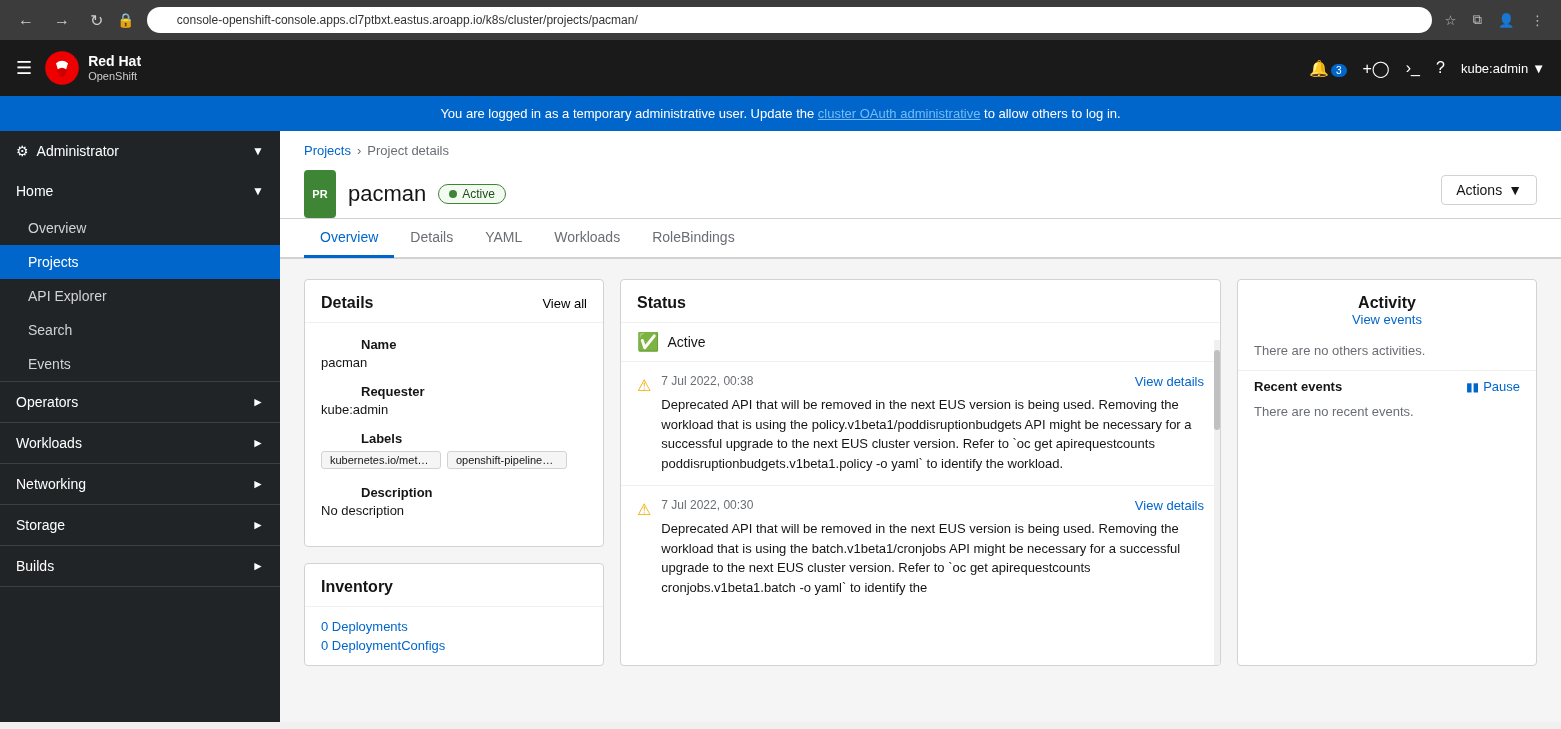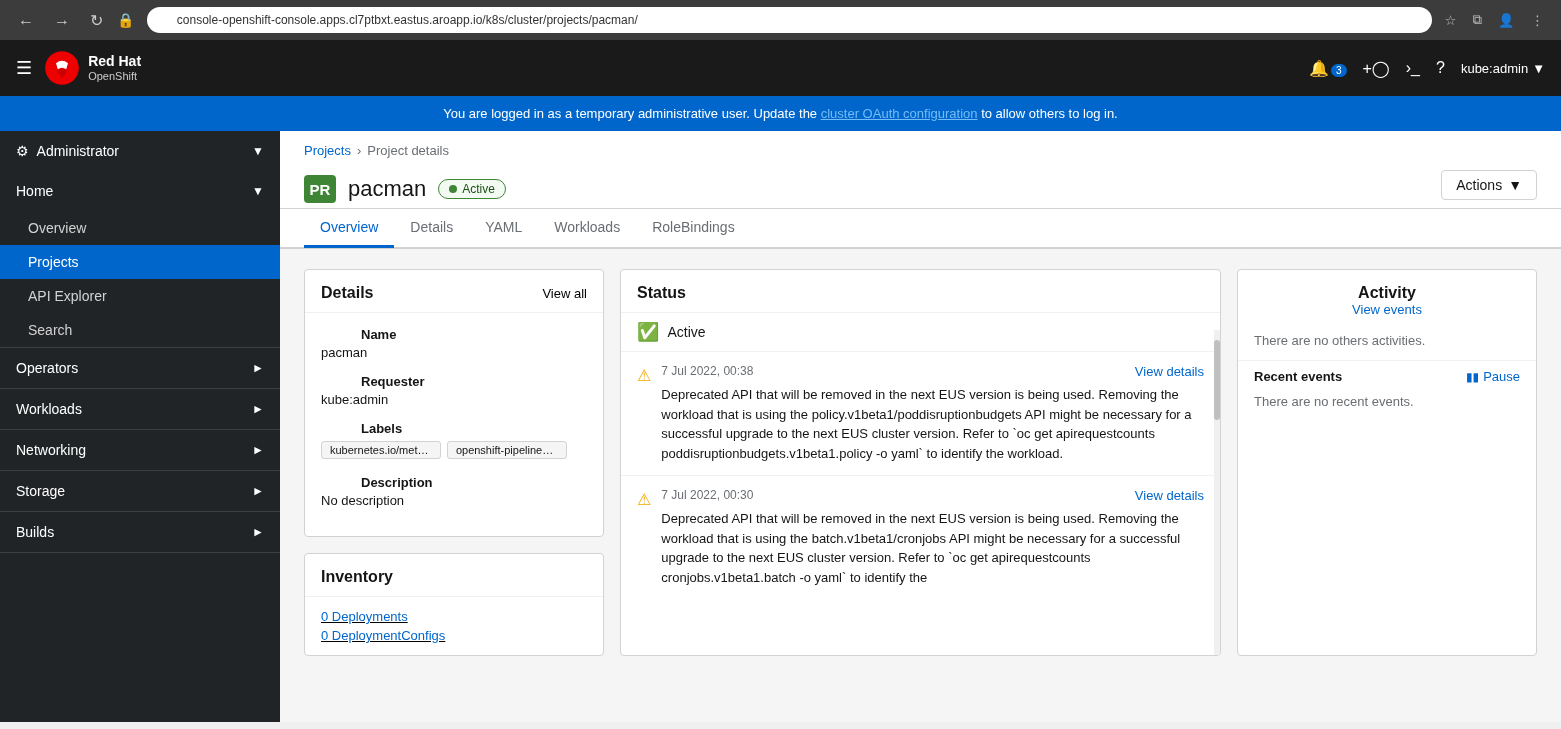--- a/index.html
+++ b/index.html
@@ -132,28 +132,28 @@
       background: #fff;
       padding: 12px 24px 0;
       display: flex;
       align-items: center;
       justify-content: space-between;
       border-bottom: 1px solid #d2d2d2;
     }
     .project-title-area { display: flex; align-items: center; gap: 12px; }
     .project-icon {
       width: 32px;
-      height: 28px;
+      height: 48px;
       background: #3e8635;
       border-radius: 4px;
       display: flex;
       align-items: center;
       justify-content: center;
       color: #fff;
-      font-size: 15px;
+      font-size: 11px;
       font-weight: 700;
     }
     .project-name { font-size: 22px; font-weight: 400; color: #151515; }
     .status-badge {
       display: flex;
       align-items: center;
       gap: 5px;
       background: #f3faf2;
       border: 1px solid #3e8635;
       border-radius: 20px;
@@ -289,21 +289,21 @@
       gap: 4px;
       color: #06c;
       font-size: 13px;
       cursor: pointer;
       background: none;
       border: none;
     }
     .pause-icon { font-size: 12px; }
 
     
-    .inventory-body { padding: 10px 16px; text-decoration: underline; }
+    .inventory-body { padding: 10px 16px; }
     .inventory-link { display: block; color: #06c; font-size: 13px; padding: 2px 0; cursor: pointer; text-decoration: none; }
 
     
     .status-panel-wrapper { position: relative; }
     .scroll-indicator {
       position: absolute;
       right: 0;
       top: 60px;
       bottom: 0;
       width: 6px;
@@ -357,21 +357,21 @@
     <button class="nav-icon-btn">?</button>
     <div class="user-menu">
       <span>kube:admin</span>
       <span>▼</span>
     </div>
   </div>
 </div>
 
 <div class="banner">
   <span>You are logged in as a temporary administrative user. Update the </span>
-  <a>cluster OAuth configuration</a>
+  <a>cluster OAuth administrative</a>
   <span> to allow others to log in.</span>
 </div>
 
 <div class="app-body">
 
   <nav class="sidebar">
 
     <div class="sidebar-group-header">
       <span style="display:flex;align-items:center;gap:8px;">
         <span>⚙</span>
@@ -389,20 +389,23 @@
         <span>Overview</span>
       </div>
       <div class="sidebar-item active">
         <span>Projects</span>
       </div>
       <div class="sidebar-item">
         <span>API Explorer</span>
       </div>
       <div class="sidebar-item">
         <span>Search</span>
+      </div>
+      <div class="sidebar-item">
+        <span>Events</span>
       </div>
     </div>
 
     <div class="sidebar-section">
       <div class="sidebar-group-header">
         <span>Operators</span>
         <span class="chevron">►</span>
       </div>
     </div>
 

